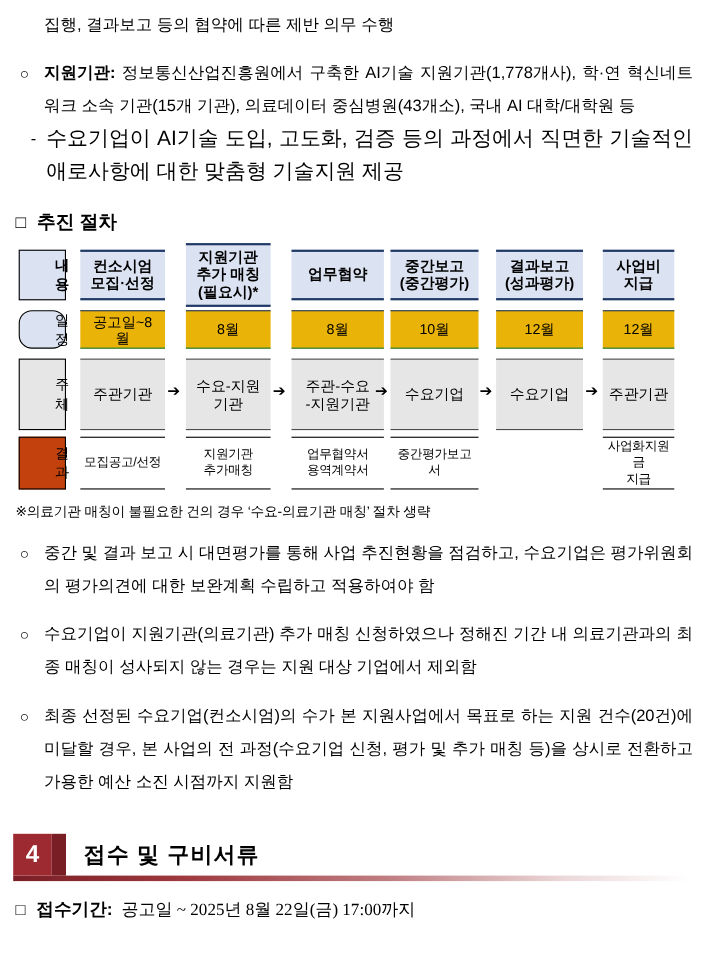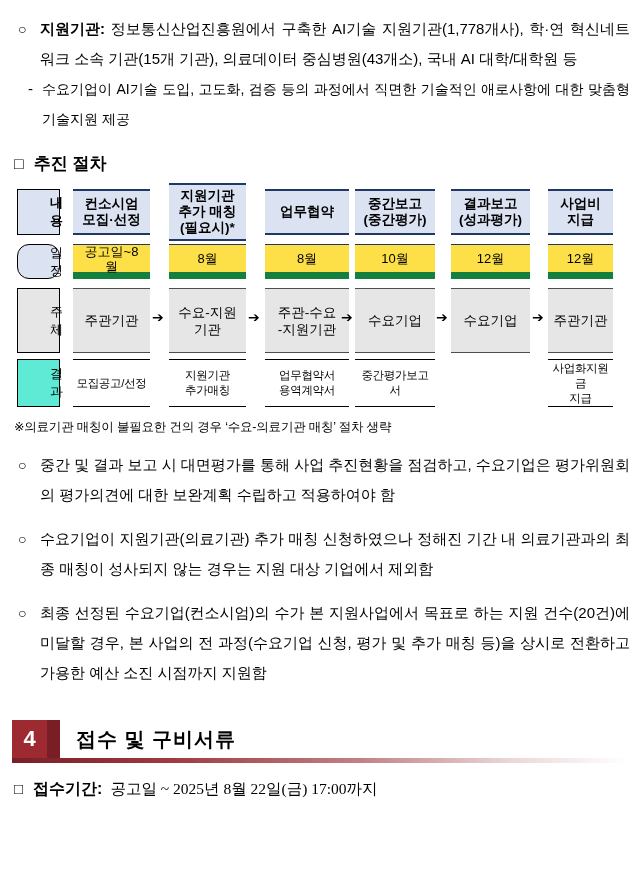--- a/index.html
+++ b/index.html
@@ -10,43 +10,43 @@
   }
   .page{position:relative;width:644px;height:874px;}
 
   
   .intro{margin:8px 14px 0 40px;font-size:15px;line-height:30px;text-align:justify;}
   .bullet{display:flex;margin:14px 14px 0 18px;}
   .bullet .mk{flex:none;width:22px;font-weight:900;font-size:14px;line-height:30px;}
   .bullet .tx{flex:1;font-size:15px;line-height:30px;text-align:justify;}
   .subbullet{display:flex;margin:0 14px 0 28px;}
   .subbullet .mk{flex:none;width:14px;font-size:15px;line-height:30px;}
-  .subbullet .tx{flex:1;font-size:14px;line-height:30px;text-align:justify;}
+  .subbullet .tx{flex:1;font-size:19px;line-height:30px;text-align:justify;}
   .b{font-weight:bold;}
 
   
   .h-proc{margin:18px 0 0 14px;font-size:17px;font-weight:bold;}
   .h-proc .sq{font-weight:normal;font-size:16px;margin-right:10px;}
 
   
   .proc{position:relative;height:228px;margin-top:12px;}
   .cell{position:absolute;display:flex;align-items:center;justify-content:center;
         text-align:center;white-space:pre-line;box-sizing:border-box;}
   .lab{left:17px;width:43px;border:1px solid #000;background:#dbe2f1;font-size:13px;padding-left:36px;}
   .lab1{top:2px;height:46px;font-weight:bold;}
   .lab2{top:57px;height:35px;border-radius:12px;}
   .lab3{top:101px;height:65px;background:#e6e6e6;}
-  .lab4{top:172px;height:48px;background:#5eead4;}
+  .lab4{top:172px;height:48px;background:#c2410c;}
   .c0{left:73px;width:77px;} .c1{left:169px;width:77px;} .c2{left:265px;width:84px;text-align:right;}
   .c3{left:355px;width:80px;} .c4{left:451px;width:79px;} .c5{left:548px;width:65px;}
   .r-head{top:2px;height:46px;background:#dbe2f1;border-top:2px solid #1f3864;
           border-bottom:2px solid #1f3864;font-weight:bold;font-size:13.5px;line-height:16px;}
   .r-head.tall{top:-4px;height:58px;}
-  .r-sched{top:57px;height:35px;background:#fde047;border-top:1px solid #1f3864;
-           border-bottom:7px solid #15803d;font-size:13px;line-height:15px;}
+  .r-sched{top:57px;height:35px;background:#eab308;border-top:1px solid #1f3864;
+           border-bottom:1px solid #15803d;font-size:13px;line-height:15px;}
   .r-subj{top:101px;height:65px;background:#e6e6e6;border-top:1px solid #4d4d4d;
           border-bottom:1px solid #4d4d4d;font-size:13.5px;line-height:17px;}
   .r-res{top:172px;height:48px;background:#ffffff;border-top:1px solid #000;
          border-bottom:1px solid #000;font-size:11.5px;line-height:15px;letter-spacing:-0.3px;}
   .arrow{position:absolute;top:122px;font-size:14px;font-weight:bold;}
   .a0{left:152px;} .a1{left:248px;} .a2{left:341px;} .a3{left:436px;} .a4{left:532px;}
   .footnote{margin:4px 0 0 14px;font-size:12.5px;letter-spacing:-0.2px;}
 
   .note{display:flex;margin:14px 14px 0 18px;}
   .note .mk{flex:none;width:22px;font-weight:900;font-size:14px;line-height:30px;}
@@ -66,20 +66,21 @@
   .recv{display:flex;align-items:baseline;margin:16px 14px 0 14px;}
   .recv .sq{font-size:15px;margin-right:10px;}
   .recv .lb{font-size:16px;font-weight:bold;}
   .recv .tx{font-family:"Liberation Serif","DejaVu Serif",serif;font-size:15.5px;margin-left:8px;}
 </style>
 </head>
 <body>
 
 <div class="page">
 
+  <div class="intro">집행, 결과보고 등의 협약에 따른 제반 의무 수행</div>
 
   <div class="bullet">
     <span class="mk">○</span>
     <div class="tx"><span class="b">지원기관:</span><span> 정보통신산업진흥원에서 구축한 AI기술 지원기관(1,778개사), 학·연 혁신네트워크 소속 기관(15개 기관), 의료데이터 중심병원(43개소), 국내 AI 대학/대학원 등</span></div>
   </div>
   <div class="subbullet">
     <span class="mk">-</span>
     <div class="tx">수요기업이 AI기술 도입, 고도화, 검증 등의 과정에서 직면한 기술적인 애로사항에 대한 맞춤형 기술지원 제공</div>
   </div>
 

